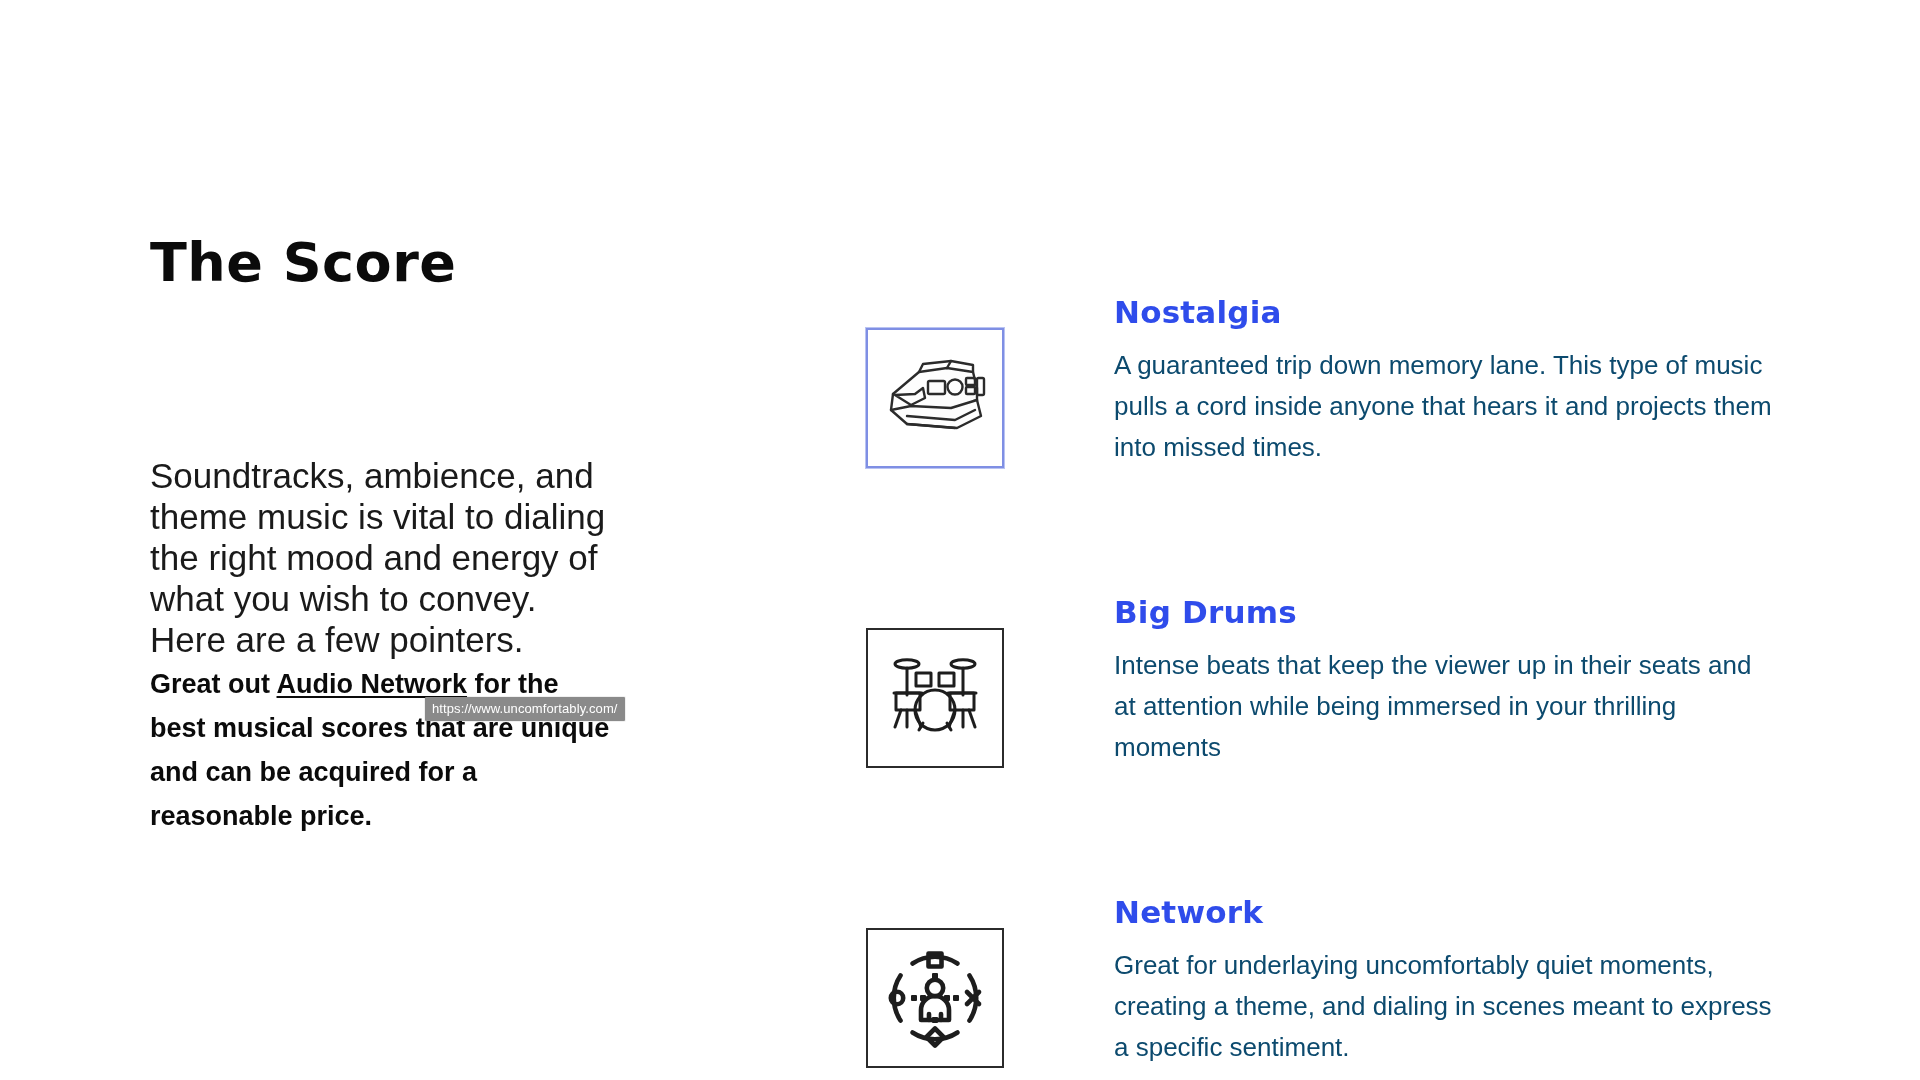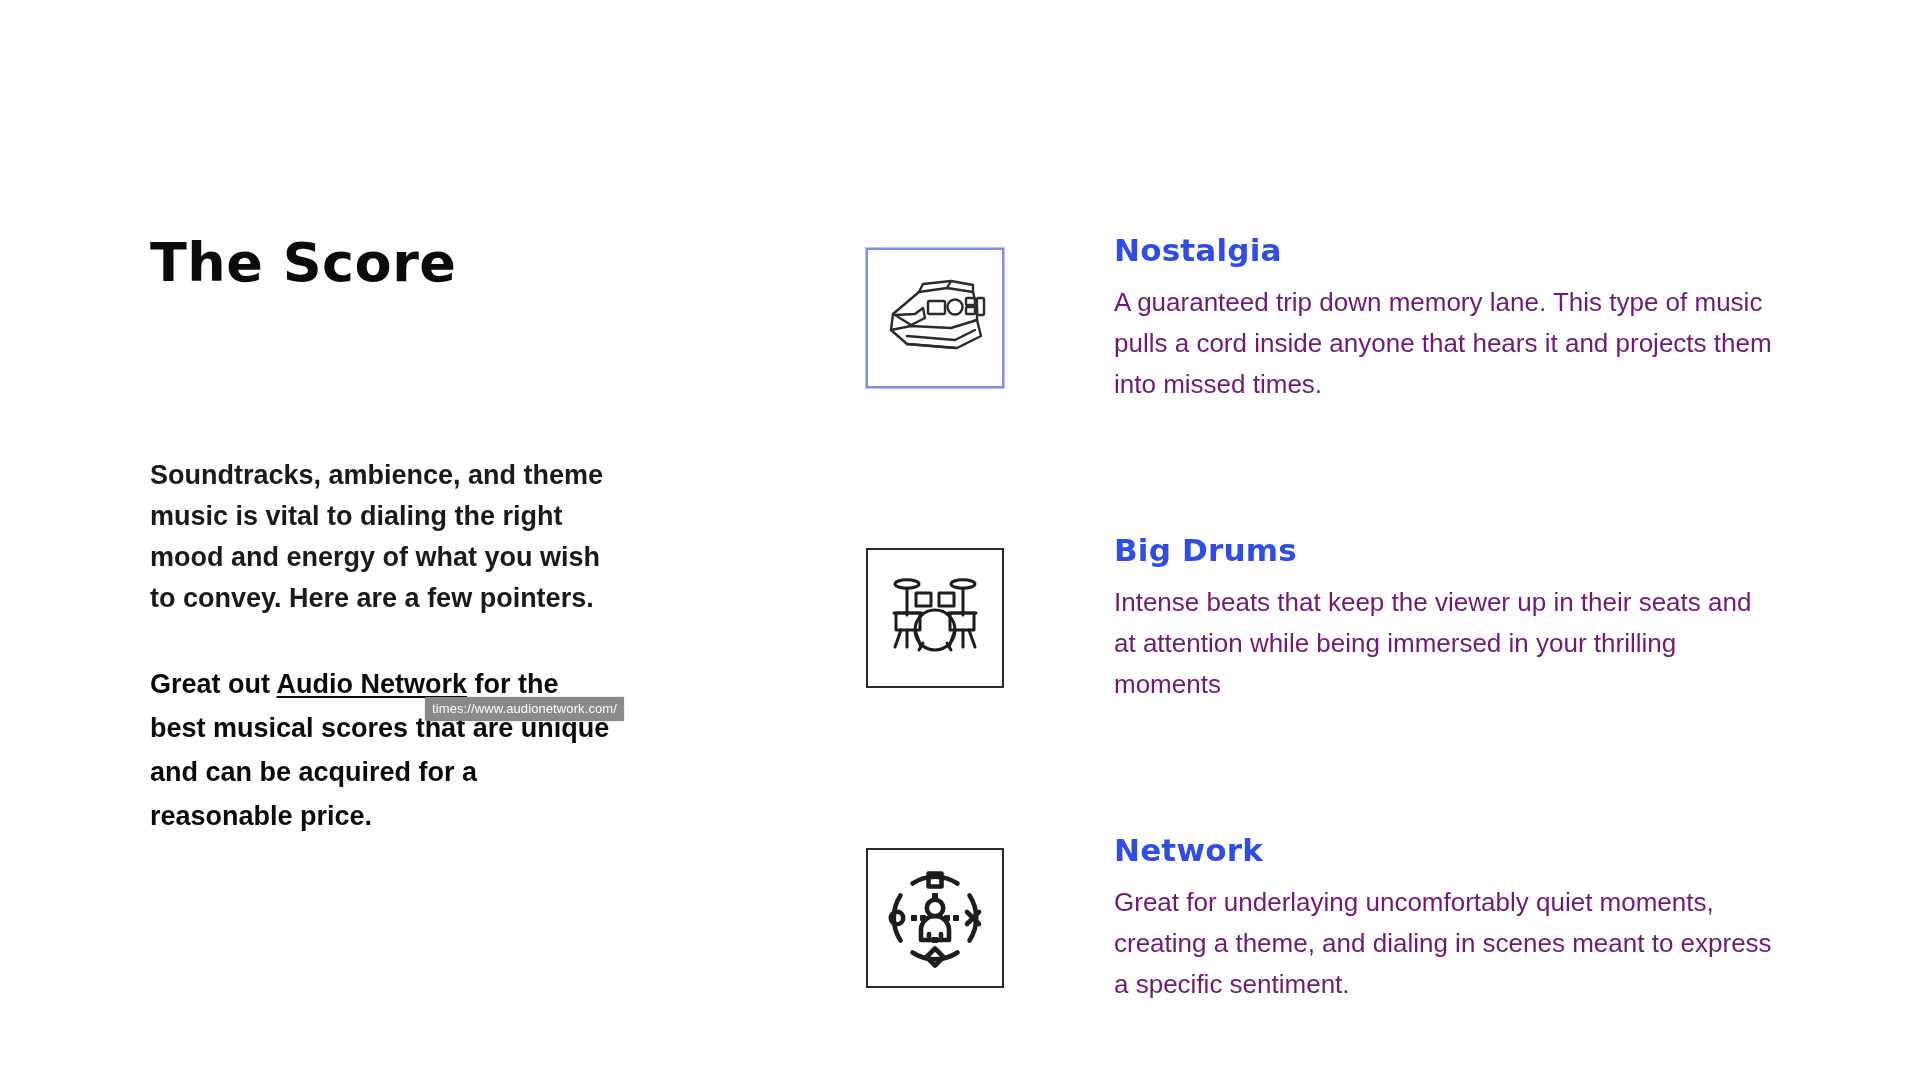--- a/index.html
+++ b/index.html
@@ -42,23 +42,23 @@
     color: #0b0b0b;
     margin: 0;
     white-space: nowrap;
   }
 
   .intro-para {
     position: absolute;
     left: 150px;
     top: 455px;
     width: 470px;
-    font-size: 27px;
+    font-size: 35px;
     line-height: 41px;
-    font-weight: 700;
+    font-weight: 400;
     color: #1a1a1a;
     margin: 0;
   }
 
   .cta-para {
     position: absolute;
     left: 150px;
     top: 662px;
     width: 470px;
     font-size: 27px;
@@ -98,21 +98,21 @@
   .items {
     position: absolute;
     left: 866px;
     top: 168px;
     width: 920px;
   }
 
   .item-row {
     position: relative;
     display: flex;
-    align-items: center;
+    align-items: flex-end;
     height: 300px;
   }
 
   .icon-box {
     flex: 0 0 auto;
     width: 138px;
     height: 140px;
     border: 2px solid #2b2b2b;
     background: #ffffff;
     display: flex;
@@ -140,38 +140,38 @@
     color: #2f4ceb;
     margin: 0 0 14px 0;
     letter-spacing: 0.2px;
     line-height: 1.15;
   }
 
   .item-body {
     font-size: 26px;
     line-height: 41px;
     font-weight: 400;
-    color: #701a75;
+    color: #0c4a6e;
     margin: 0;
   }
 </style>
 </head>
 <body>
 
 <div class="slide">
 
   <div class="left-col">
     <h1 class="slide-title">The Score</h1>
   </div>
 
   <p class="intro-para">Soundtracks, ambience, and theme music is vital to dialing the right mood and energy of what you wish to convey. Here are a few pointers.</p>
 
   <p class="cta-para"><span>Great out </span><a class="cta-link" href="#">Audio Network</a><span> for the best musical scores that are unique and can be acquired for a reasonable price.</span></p>
 
-  <div class="link-tooltip">times://www.audionetwork.com/</div>
+  <div class="link-tooltip">https://www.uncomfortably.com/</div>
 
   <div class="items">
 
     <div class="item-row">
       <div class="icon-box selected">
         <svg width="108" height="88" viewBox="0 0 108 88">
           <g fill="none" stroke="#2b2b2b" stroke-width="2.4" stroke-linejoin="round" stroke-linecap="round">
 
             <path d="M12 40 L38 18 L66 14 L92 18 L96 34 L96 46 L70 54 L30 52 Z" fill="#fdfdfd"></path>
 

